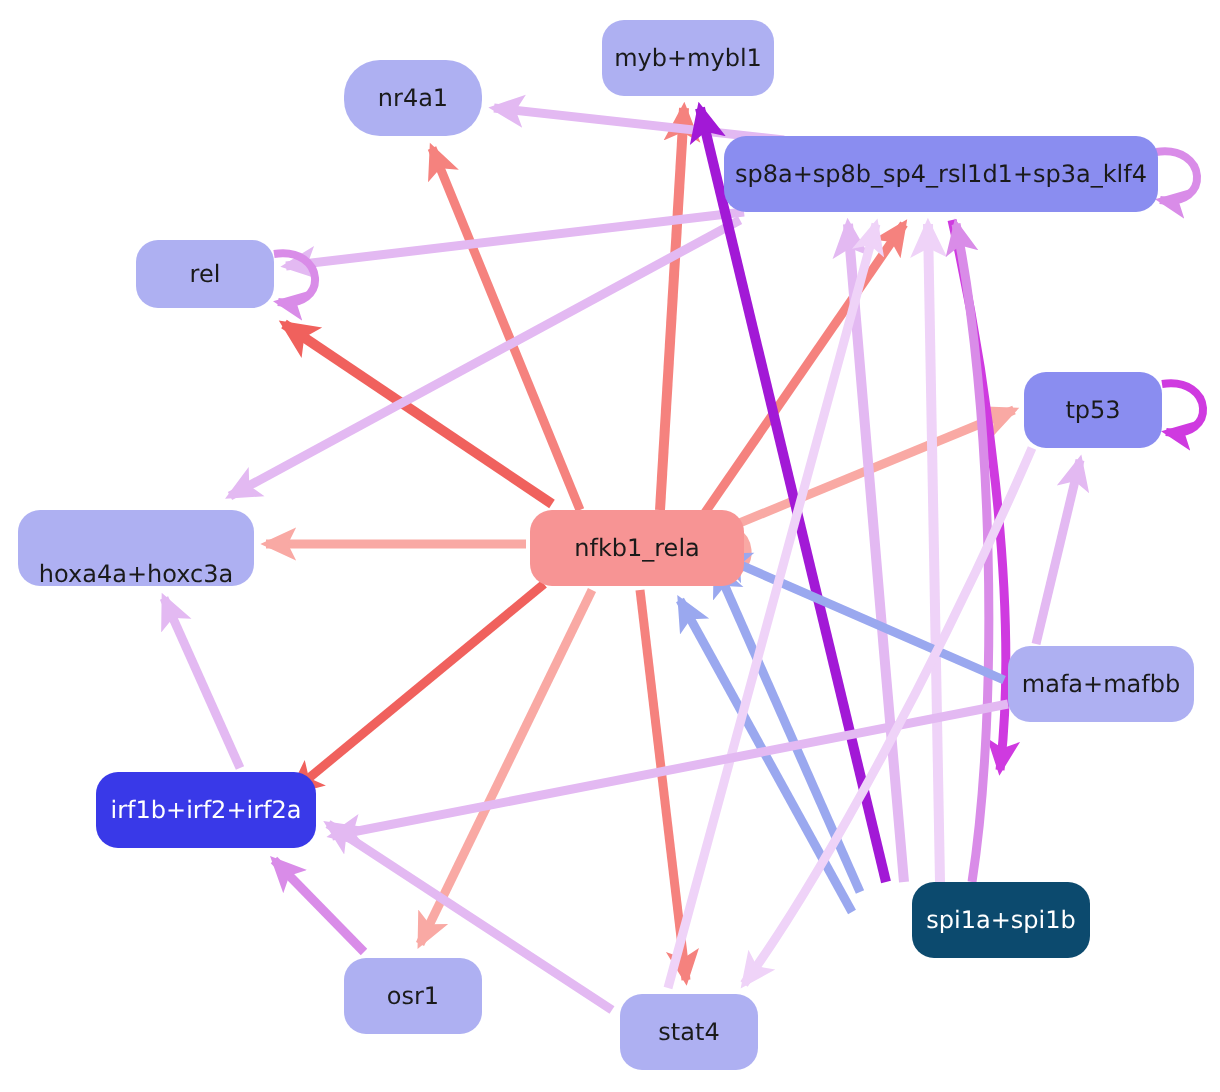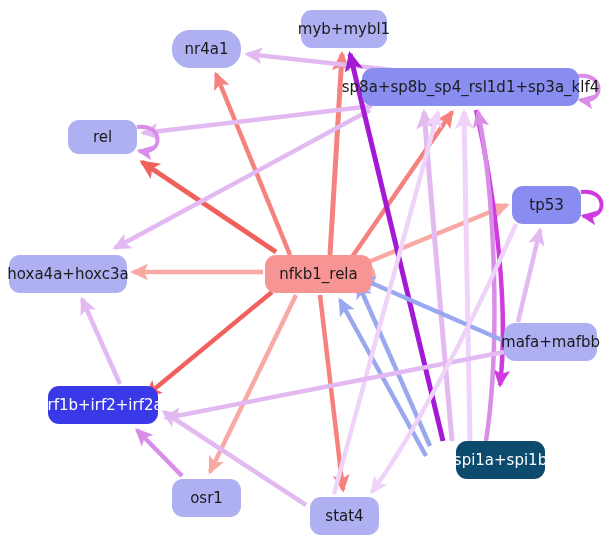--- a/index.html
+++ b/index.html
@@ -4,21 +4,21 @@
 <style>
   html,body{margin:0;padding:0;background:#ffffff;}
   body{font-family:"DejaVu Sans", sans-serif;}
   #graph-root{position:relative;width:610px;height:546px;background:#ffffff;overflow:hidden;}
   svg#edge-layer{position:absolute;left:0;top:0;width:610px;height:546px;}
   .node{
     position:absolute;
     box-sizing:border-box;
     display:flex;align-items:center;justify-content:center;
     border-radius:11px;
-    font-size:15px;
+    font-size:12px;
     line-height:1;
     white-space:nowrap;
     color:#1a1a1a;
     z-index:5;
     padding:0 8px;
   }
   .node.dark{color:#ffffff;}
 </style>
 </head>
 <body>
@@ -99,21 +99,21 @@
       </div>
       <div class="node" style="left: 362px; top: 68px; width: 217px; height: 38px; background: rgb(138, 141, 240); color: rgb(26, 26, 26);">
         <span>sp8a+sp8b_sp4_rsl1d1+sp3a_klf4</span>
       </div>
       <div class="node" style="left: 68px; top: 120px; width: 69px; height: 34px; background: rgb(174, 176, 242); color: rgb(26, 26, 26);">
         <span>rel</span>
       </div>
       <div class="node" style="left: 512px; top: 186px; width: 69px; height: 38px; background: rgb(138, 141, 240); color: rgb(26, 26, 26);">
         <span>tp53</span>
       </div>
-      <div class="node" style="left: 9px; top: 255px; width: 118px; height: 38px; background: rgb(174, 176, 242); color: rgb(26, 26, 26);">
+      <div class="node" style="left: 9px; top: 255px; width: 118px; height: 38px; background: rgb(174, 176, 242); color: rgb(26, 26, 26); align-items: flex-end;">
         <span>hoxa4a+hoxc3a</span>
       </div>
       <div class="node" style="left: 265px; top: 255px; width: 107px; height: 38px; background: rgb(247, 148, 148); color: rgb(26, 26, 26);">
         <span>nfkb1_rela</span>
       </div>
       <div class="node" style="left: 504px; top: 323px; width: 93px; height: 38px; background: rgb(174, 176, 242); color: rgb(26, 26, 26);">
         <span>mafa+mafbb</span>
       </div>
       <div class="node dark" style="left: 48px; top: 386px; width: 110px; height: 38px; background: rgb(57, 57, 232); color: rgb(255, 255, 255);">
         <span>irf1b+irf2+irf2a</span>

